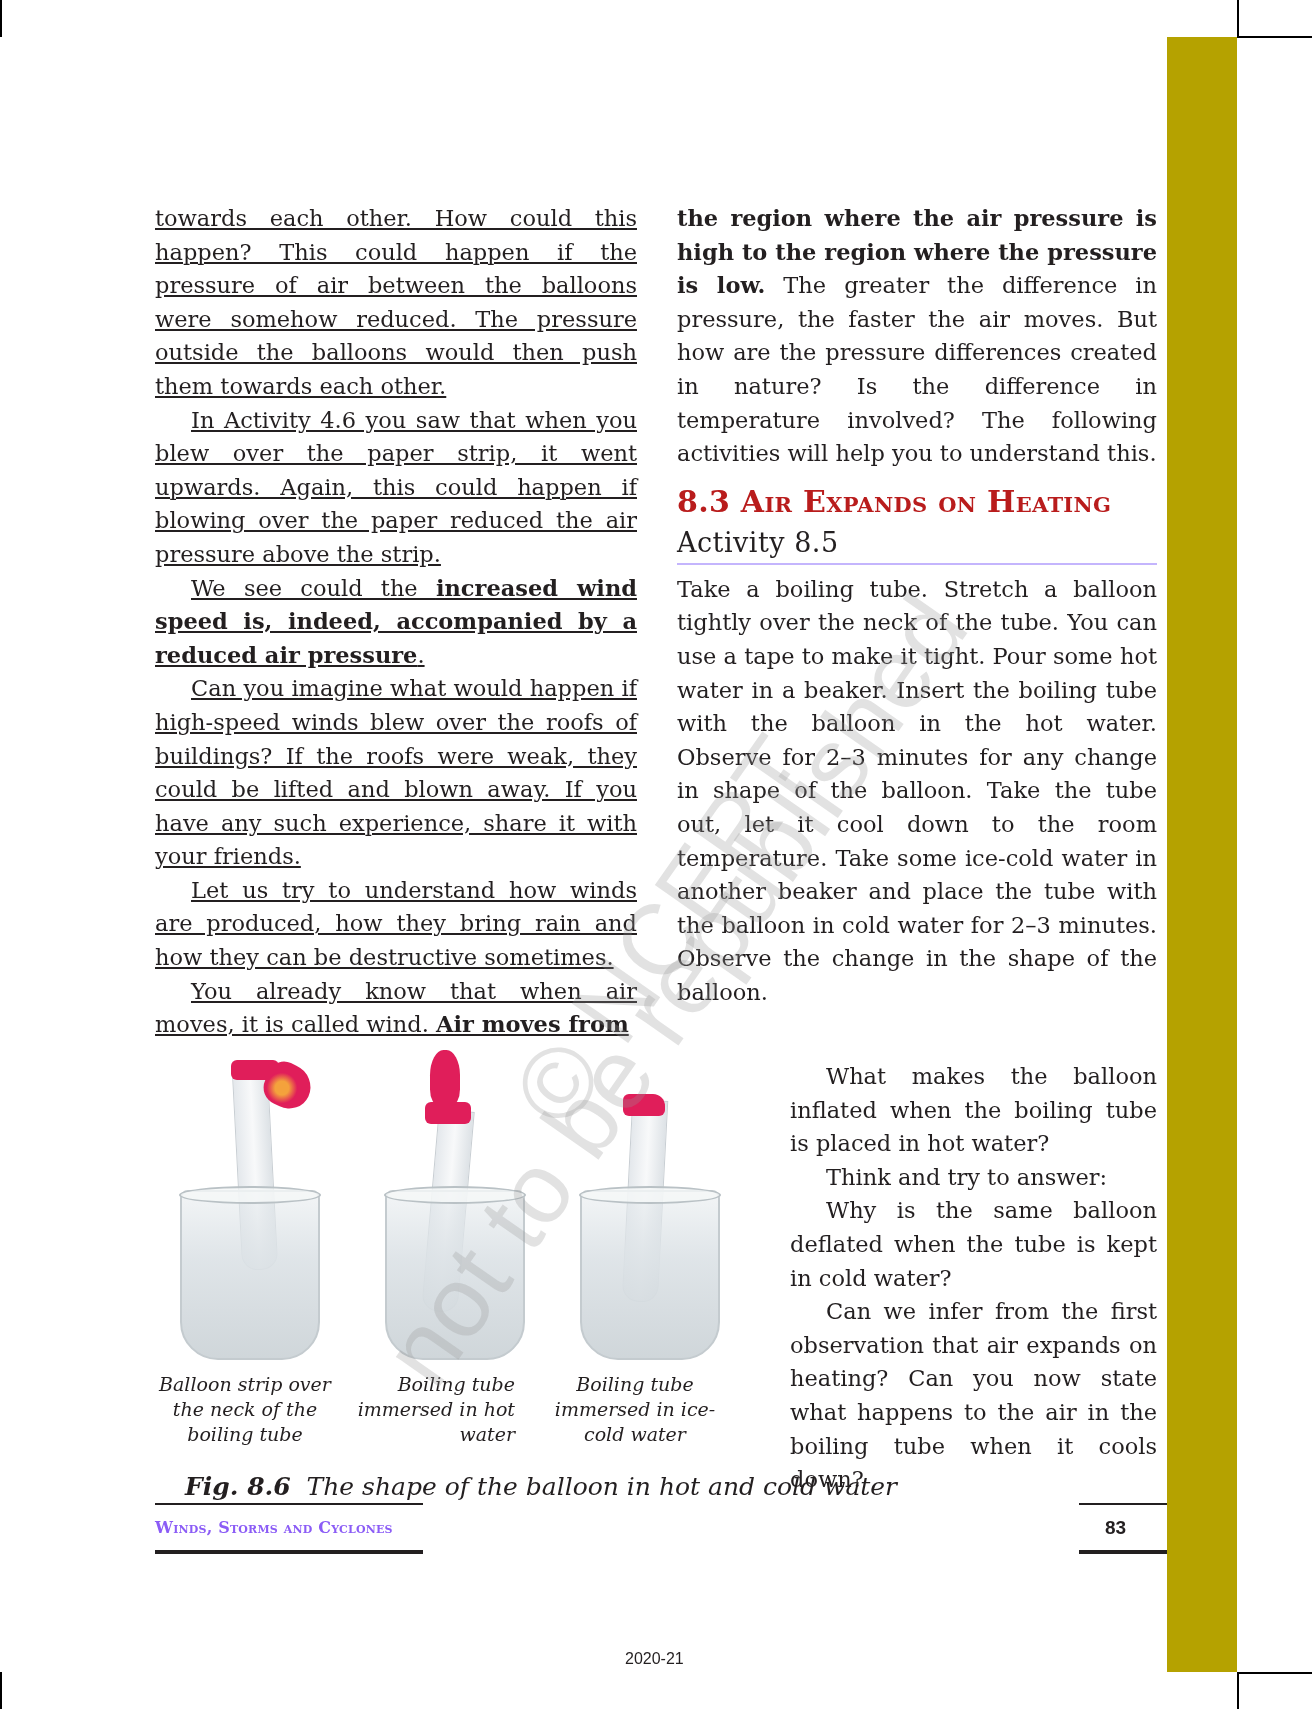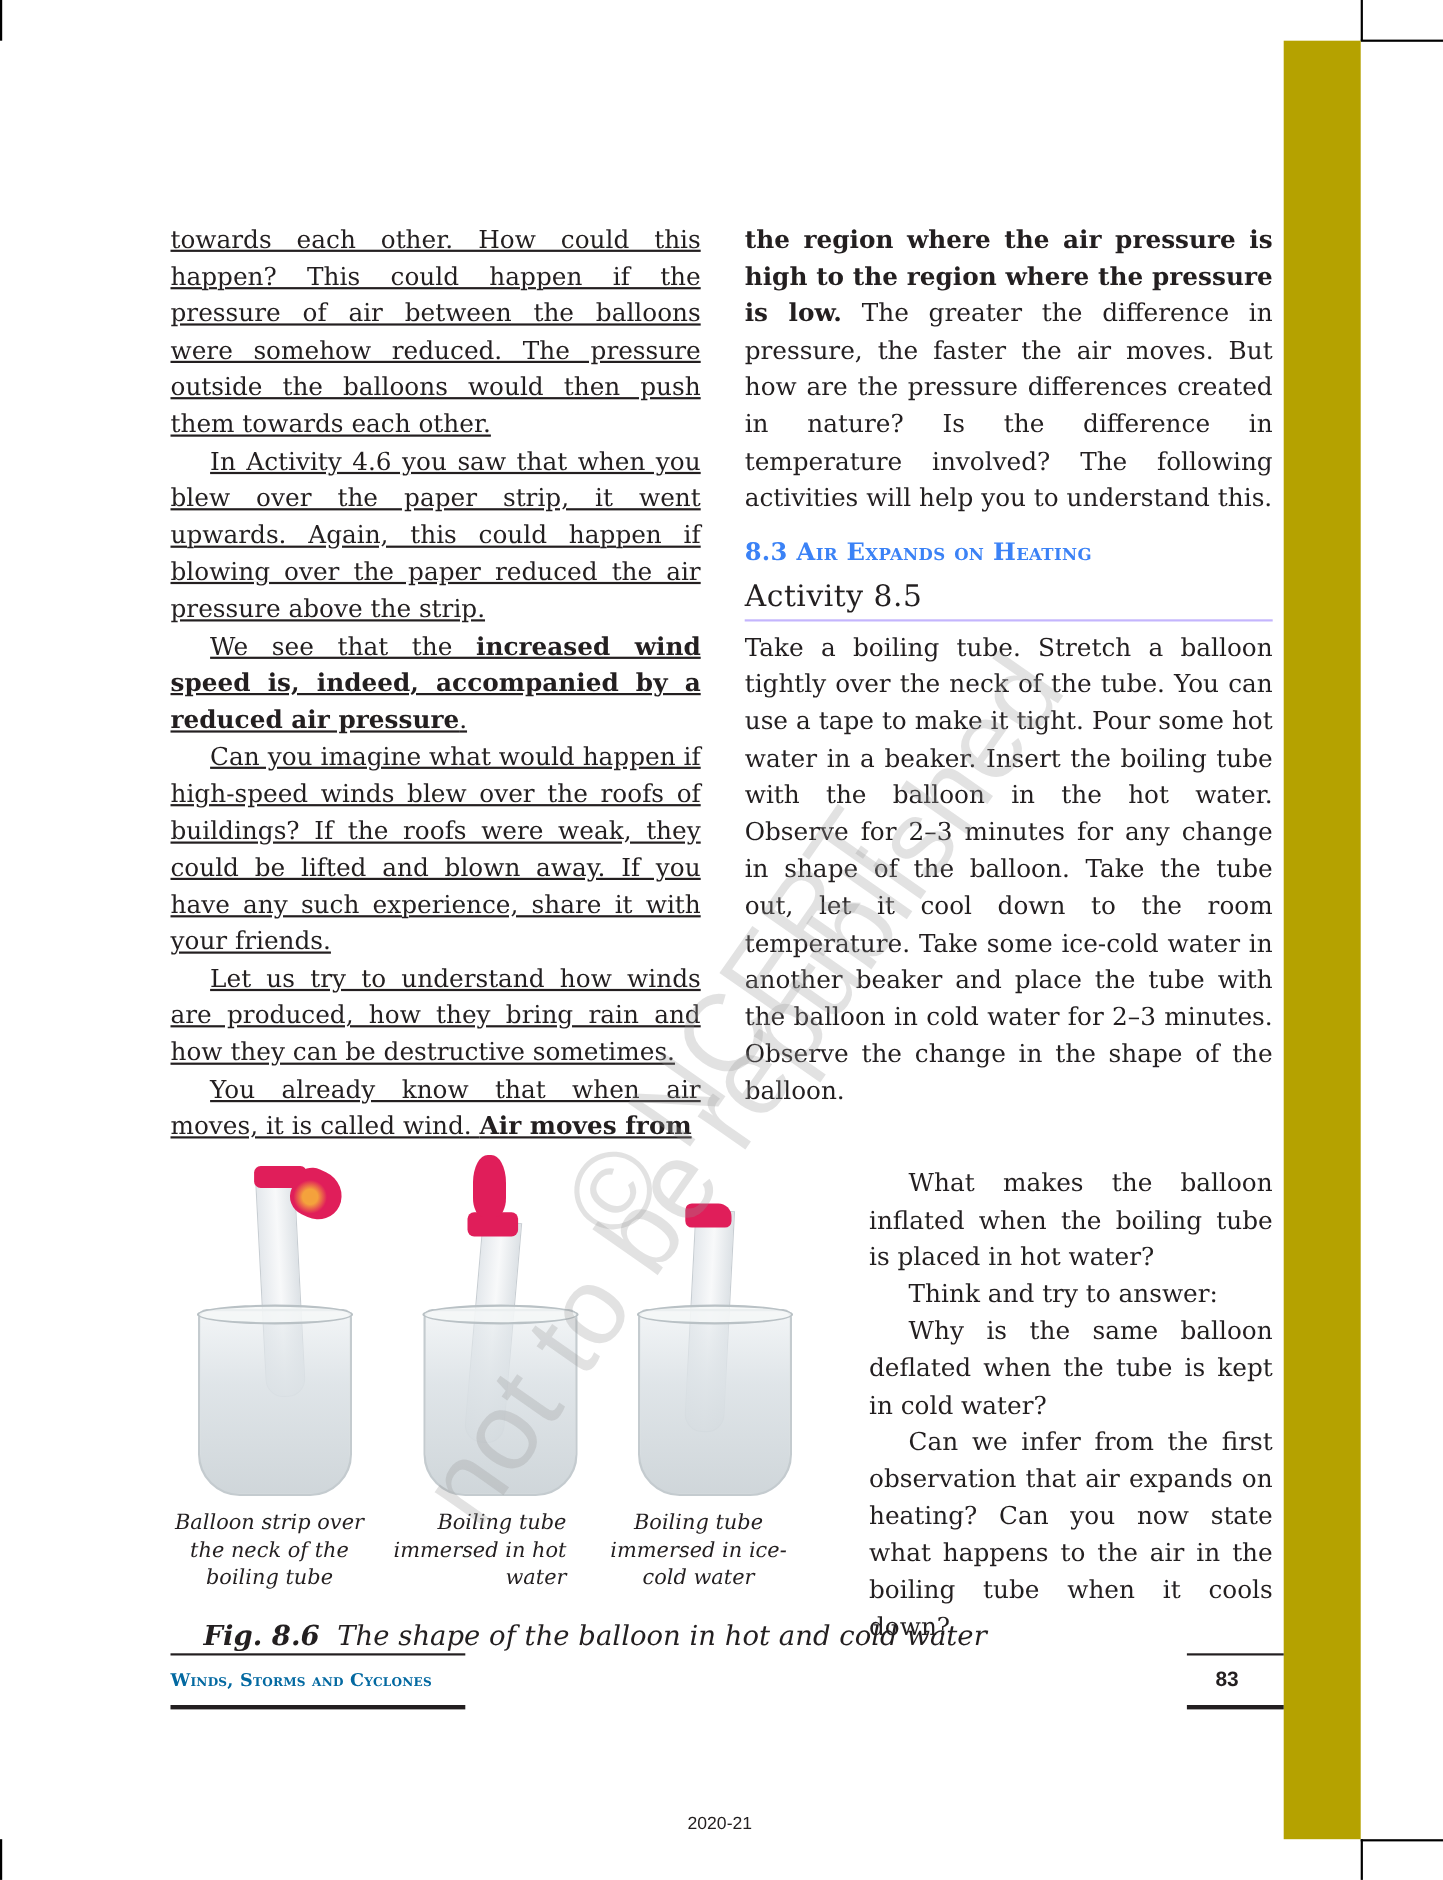--- a/index.html
+++ b/index.html
@@ -12,41 +12,41 @@
   .crop { position: absolute; background: #000; }
   .olive-bar { position: absolute; left: 1167px; top: 37px; width: 70px; height: 1635px; background: #b5a200; }
 
   .col { position: absolute; font-size: 22.5px; line-height: 33.6px; text-align: justify; }
   .col p { margin: 0; }
   .col .ind { text-indent: 36px; }
   .col b { font-weight: bold; }
   #left-col { left: 155px; top: 202px; width: 482px; text-decoration: underline; }
   #right-col { left: 677px; top: 202px; width: 480px; }
 
-  .sec-head { color: #3b82f6; font-weight: bold; font-size: 22px; margin-top: 10px; height: 42px; line-height: 42px; letter-spacing: 0.3px; font-variant: small-caps; }
+  .sec-head { color: #b91c1c; font-weight: bold; font-size: 30px; margin-top: 10px; height: 42px; line-height: 42px; letter-spacing: 0.3px; font-variant: small-caps; }
   .act-head { font-weight: normal; font-size: 27px; line-height: 40px; border-bottom: 2px solid #c4b5fd; padding-bottom: 0px; margin-bottom: 8px; letter-spacing: 0.5px; }
 
   #qa { left: 790px; top: 1060px; width: 367px; }
 
   #figure { left: 155px; top: 1050px; width: 605px; height: 318px; }
   .setup { position: absolute; bottom: 0; width: 170px; height: 318px; }
   .glass { position: absolute; left: 15px; bottom: 8px; width: 140px; height: 170px;
     border-radius: 8px 8px 38px 38px;
     background: linear-gradient(180deg, rgba(230,235,238,0.5) 0%, rgba(220,226,230,0.9) 40%, rgba(205,212,216,0.95) 100%);
     border: 2px solid #c4cbcf; box-sizing: border-box; }
   .glass::before { content: ""; position: absolute; left: -3px; right: -3px; top: -6px; height: 14px; border-radius: 50%; border: 2px solid #b9c1c5; background: rgba(245,247,248,0.8); }
   .tube { position: absolute; width: 34px; height: 200px; background: linear-gradient(90deg, #e4e8ec, #f8f9fa 50%, #dde2e6); border: 1px solid #c8ced3; border-radius: 0 0 16px 16px; }
   .balloon { position: absolute; background: #e01e5a; }
 
   .captions { position: absolute; left: 155px; top: 1372px; width: 605px; }
   .cap { position: absolute; top: 0; width: 200px; text-align: center; font-style: italic; font-size: 19px; line-height: 25px; }
   #fig-caption { left: 185px; top: 1472px; font-size: 25px; font-style: italic; text-align: right; }
   #fig-caption b { font-style: italic; }
 
-  .footer-title { position: absolute; left: 155px; top: 1518px; color: #0369a1; font-weight: bold; font-size: 16px; font-variant: small-caps; letter-spacing: 0.2px; }
+  .footer-title { position: absolute; left: 155px; top: 1518px; color: #8b5cf6; font-weight: bold; font-size: 16px; font-variant: small-caps; letter-spacing: 0.2px; }
   .fline { position: absolute; background: #231f20; }
   .page-num { position: absolute; left: 1105px; top: 1517px; font-family: "Liberation Sans", sans-serif; font-weight: bold; font-size: 19px; }
   .year { position: absolute; left: 625px; top: 1650px; font-family: "Liberation Sans", sans-serif; font-size: 16px; }
 
   .watermark { position: absolute; color: rgba(150,150,150,0.28); font-family: "Liberation Sans", sans-serif; font-size: 100px; white-space: nowrap; transform-origin: left top; pointer-events: none; }
 </style>
 </head>
 <body>
 
 <div class="crop" style="left:0;top:0;width:2px;height:37px;"></div>
@@ -54,21 +54,21 @@
 <div class="crop" style="left:1237px;top:0;width:2px;height:37px;"></div>
 <div class="crop" style="left:1237px;top:36px;width:75px;height:2px;"></div>
 <div class="crop" style="left:1237px;top:1672px;width:2px;height:37px;"></div>
 <div class="crop" style="left:1237px;top:1672px;width:75px;height:2px;"></div>
 
 <div class="olive-bar"></div>
 
 <div id="left-col" class="col">
     <p><span>towards each other. How could this happen? This could happen if the pressure of air between the balloons were somehow reduced. The pressure outside the balloons would then push them towards each other.</span></p>
     <p class="ind"><span>In Activity 4.6 you saw that when you blew over the paper strip, it went upwards. Again, this could happen if blowing over the paper reduced the air pressure above the strip.</span></p>
-    <p class="ind"><span>We see that the  </span><b>increased wind speed is, indeed, accompanied by a reduced air pressure</b><span>.</span></p>
+    <p class="ind"><span>We see could the  </span><b>increased wind speed is, indeed, accompanied by a reduced air pressure</b><span>.</span></p>
     <p class="ind"><span>Can you imagine what would happen if high-speed winds blew over the roofs of buildings? If the roofs were weak, they could be lifted and blown away. If you have any such experience, share it with your friends.</span></p>
     <p class="ind"><span>Let us try to understand how winds are produced, how they bring rain and how they can be destructive sometimes.</span></p>
     <p class="ind"><span>You already know that when  air moves, it is called wind.  </span><b>Air moves from</b></p>
   </div>
 
 <div id="right-col" class="col">
   <div>
       <p><b>the region where the air pressure is high to the region where the pressure is low.</b><span> The greater the difference in pressure, the faster the air moves. But how are the pressure differences created in nature? Is the difference in temperature involved? The following activities will help you to understand this.</span></p>
     </div>
   <div class="sec-head">8.3 Air Expands on Heating</div>

